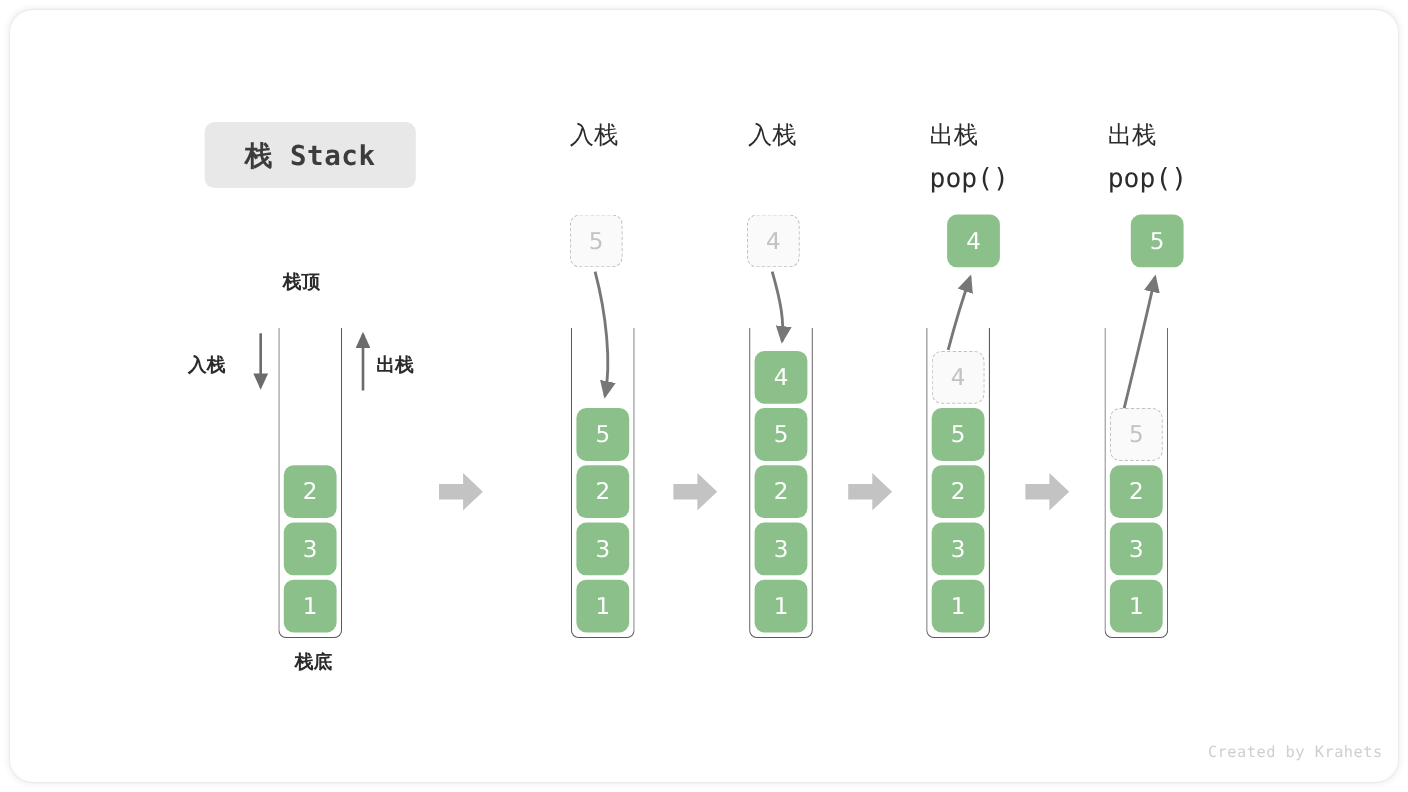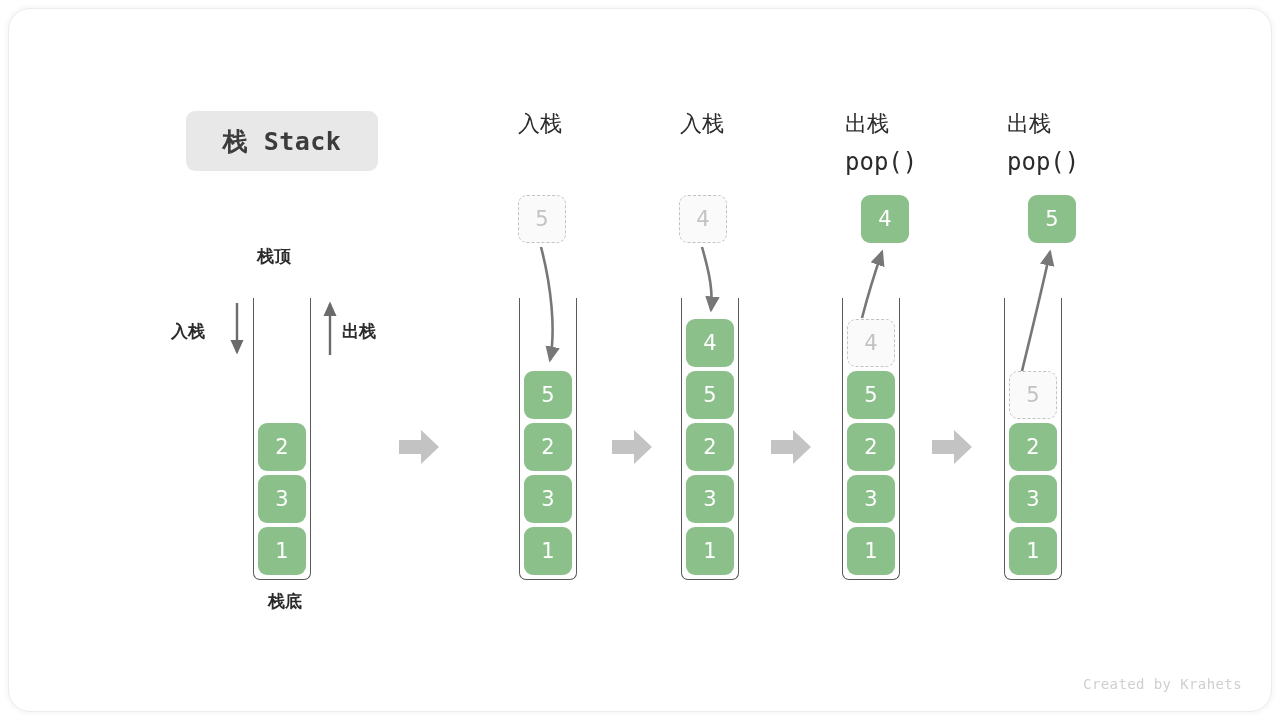--- a/index.html
+++ b/index.html
@@ -136,21 +136,21 @@
     left: 0;
     top: 0;
     width: 1280px;
     height: 720px;
     pointer-events: none;
   }
 
   
   .footer {
     position: absolute;
-    right: 38px;
+    right: 23px;
     bottom: 28px;
     font-family: "DejaVu Sans Mono", "Liberation Mono", monospace;
     font-size: 14px;
     color: #cfcfcf;
     letter-spacing: 0.4px;
     white-space: nowrap;
     margin-top: 48px;
   }
 </style>
 </head>

